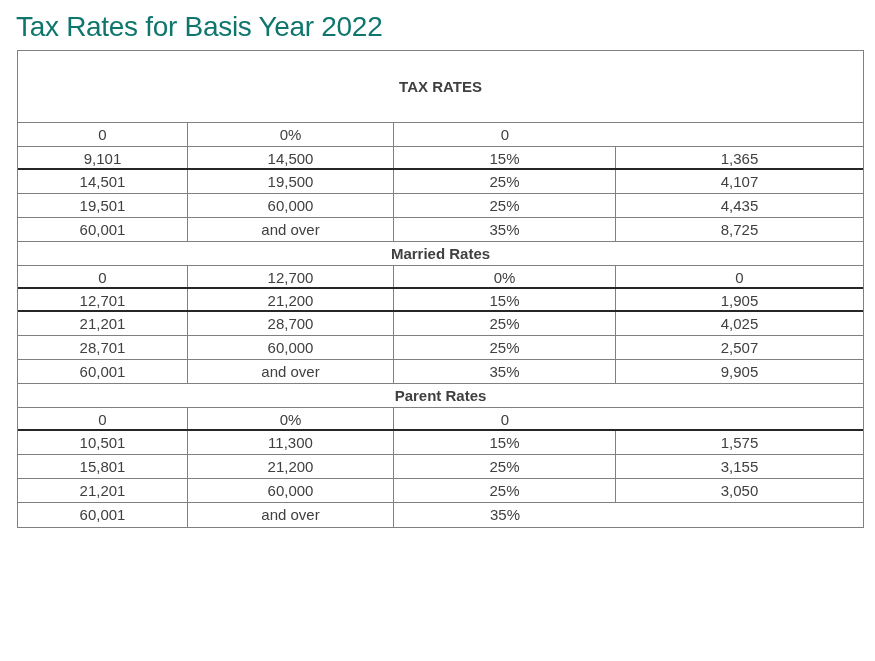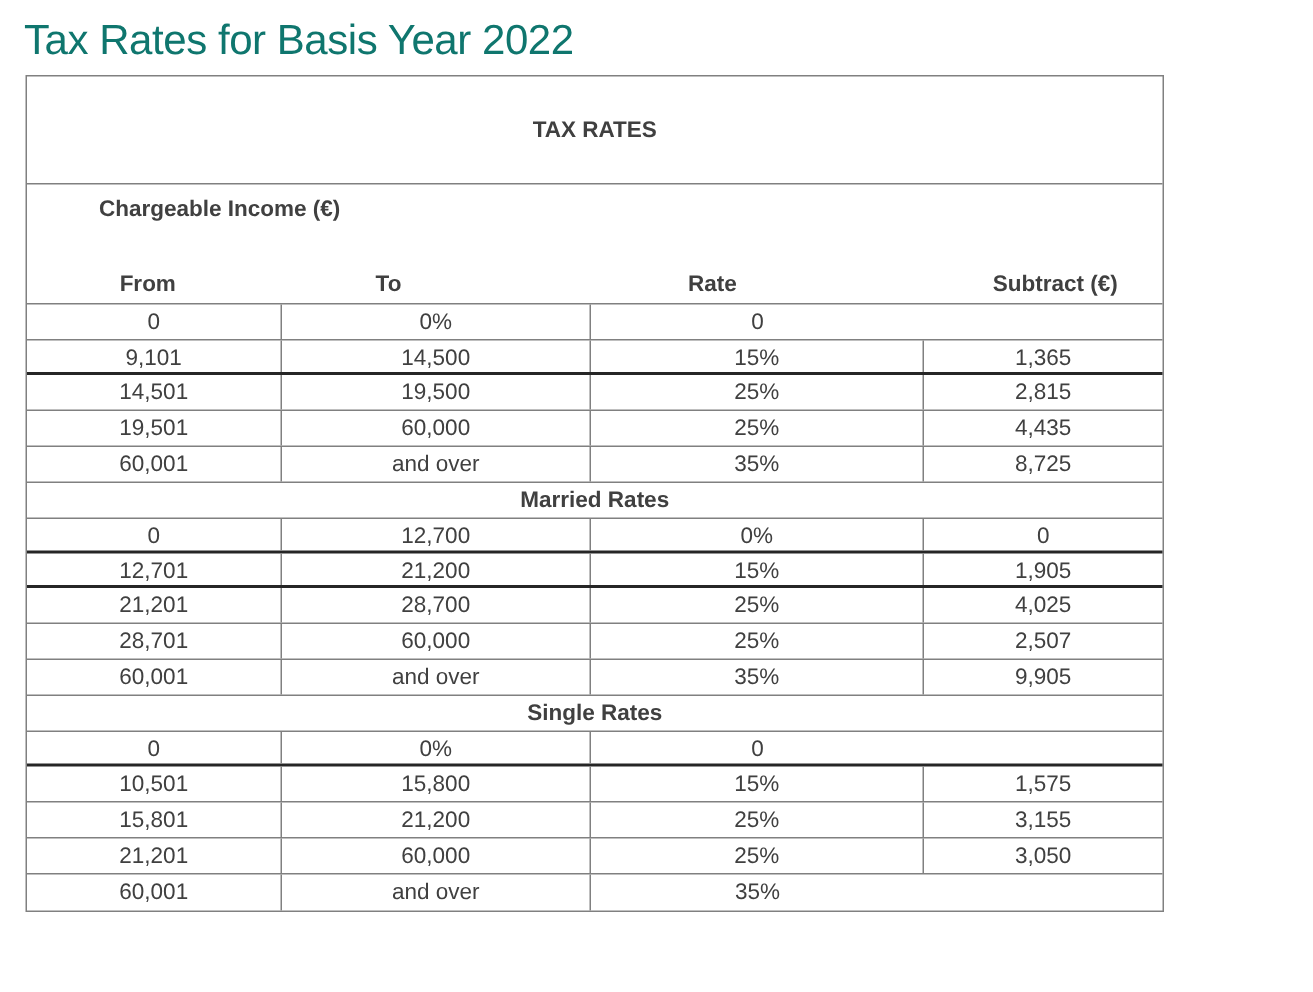--- a/index.html
+++ b/index.html
@@ -17,21 +17,21 @@
   h1.page-title{
     margin:10px 0 0 16px;
     font-size:28px;
     font-weight:400;
     color:#0f766e;
     letter-spacing:-0.3px;
     line-height:33px;
   }
   .taxtable{
     margin:7px 0 0 17px;
-    width:759px;
+    width:847px;
     border:1px solid var(--border);
     background:#fff;
   }
   .t-title{
     height:72px;
     border-bottom:1px solid var(--border);
     display:flex;align-items:center;justify-content:center;
     font-weight:bold;font-size:15px;
   }
   .t-subheader{
@@ -72,30 +72,20 @@
   .section:last-child .row:last-child{border-bottom:none;}
 </style>
 </head>
 <body>
 
 <h1 class="page-title">Tax Rates for Basis Year 2022</h1>
 
 <div class="taxtable">
   <div class="t-title">TAX RATES</div>
 
-  <div class="t-subheader">
-    <div class="ci-label">Chargeable Income (€)</div>
-    <div class="colheads">
-      <div class="ch">From</div>
-      <div class="ch">To</div>
-      <div class="ch">Rate</div>
-      <div class="ch">Subtract (€)</div>
-      <div class="ch"></div>
-    </div>
-  </div>
 
   <div id="sections">
   <div class="section">
     <div class="rows">
   <div class="row">
     <div class="cell">0</div>
     <div class="cell">0%</div>
     <div class="cell">0</div>
   </div>
 
@@ -103,21 +93,21 @@
     <div class="cell">9,101</div>
     <div class="cell">14,500</div>
     <div class="cell">15%</div>
     <div class="cell">1,365</div>
   </div>
 
   <div class="row">
     <div class="cell">14,501</div>
     <div class="cell">19,500</div>
     <div class="cell">25%</div>
-    <div class="cell">2,815</div>
+    <div class="cell">4,107</div>
   </div>
 
   <div class="row">
     <div class="cell">19,501</div>
     <div class="cell">60,000</div>
     <div class="cell">25%</div>
     <div class="cell">4,435</div>
   </div>
 
   <div class="row">
@@ -163,31 +153,31 @@
   <div class="row">
     <div class="cell">60,001</div>
     <div class="cell">and over</div>
     <div class="cell">35%</div>
     <div class="cell">9,905</div>
   </div>
 </div>
   </div>
 
   <div class="section">
-    <div class="band">Single Rates</div>
+    <div class="band">Parent Rates</div>
     <div class="rows">
   <div class="row thick">
     <div class="cell">0</div>
     <div class="cell">0%</div>
     <div class="cell">0</div>
   </div>
 
   <div class="row">
     <div class="cell">10,501</div>
-    <div class="cell">15,800</div>
+    <div class="cell">11,300</div>
     <div class="cell">15%</div>
     <div class="cell">1,575</div>
   </div>
 
   <div class="row">
     <div class="cell">15,801</div>
     <div class="cell">21,200</div>
     <div class="cell">25%</div>
     <div class="cell">3,155</div>
   </div>

